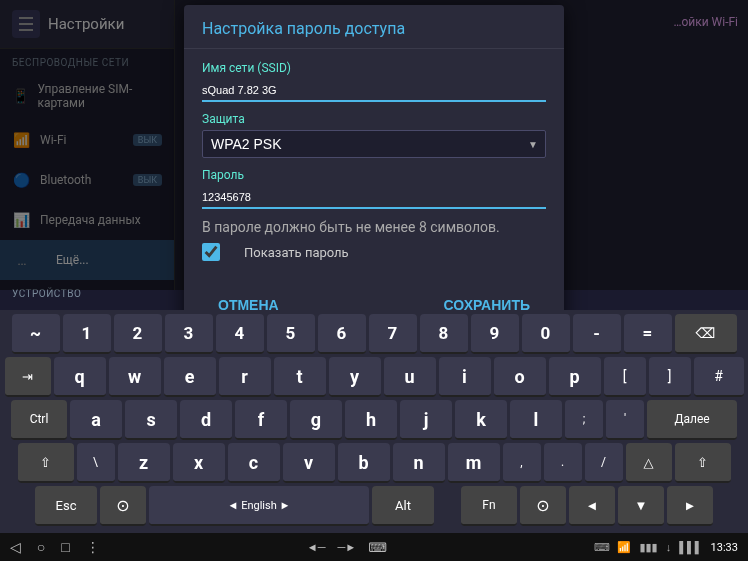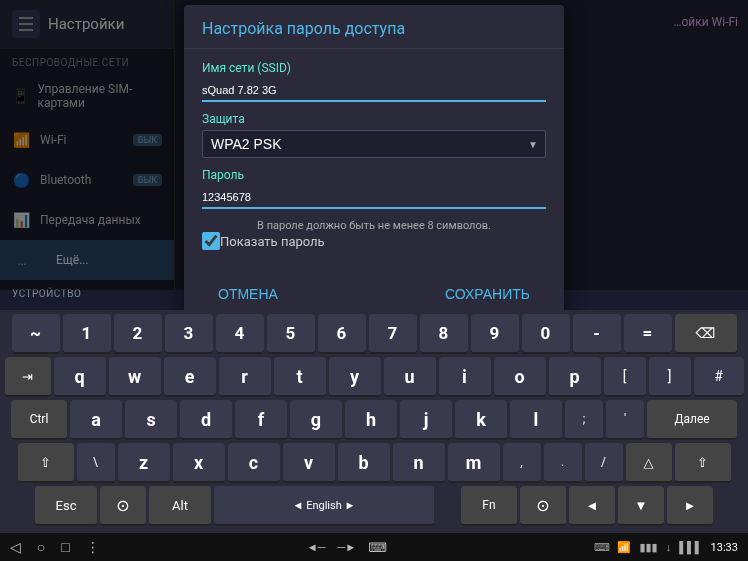--- a/index.html
+++ b/index.html
@@ -168,28 +168,28 @@
       right: 8px;
       top: 50%;
       transform: translateY(-50%);
       color: #aaa;
       font-size: 10px;
       pointer-events: none;
     }
 
     .dialog-hint {
       color: #aaa;
-      font-size: 11px;
-      text-align: center;
+      font-size: 14px;
+      margin-bottom: 8px;
     }
 
     .dialog-checkbox-row {
       display: flex;
       align-items: center;
-      gap: 0;
+      gap: 24px;
       margin-bottom: 10px;
     }
 
     .dialog-checkbox {
       width: 18px;
       height: 18px;
       accent-color: #4db8e8;
     }
 
     .dialog-checkbox-label {
@@ -205,20 +205,21 @@
 
     .dialog-btn {
       background: transparent;
       border: none;
       color: #4db8e8;
       font-size: 14px;
       cursor: pointer;
       padding: 6px 16px;
       border-radius: 3px;
       text-transform: uppercase;
+      font-weight: bold;
     }
 
     
     .keyboard {
       position: absolute;
       bottom: 28px;
       left: 0;
       width: 748px;
       background: #2a2a3a;
       padding: 4px 2px;
@@ -524,22 +525,22 @@
     <div class="key key-sym">,</div>
     <div class="key key-sym">.</div>
     <div class="key key-sym">/</div>
     <div class="key key-special">△</div>
     <div class="key key-shift">⇧</div>
   </div>
 
   <div class="keyboard-row">
     <div class="key key-esc">Esc</div>
     <div class="key key-special" style="font-size:16px;">⊙</div>
+    <div class="key key-space" style="font-size:11px;">◄ English ►</div>
     <div class="key key-alt">Alt</div>
-    <div class="key key-space" style="font-size:11px;">◄ English ►</div>
     <div class="key key-fn">Fn</div>
     <div class="key key-special" style="font-size:16px;">⊙</div>
     <div class="key key-special">◄</div>
     <div class="key key-special">▼</div>
     <div class="key key-special">►</div>
   </div>
 </div>
 
 <div class="nav-bar">
   <div class="nav-left">

